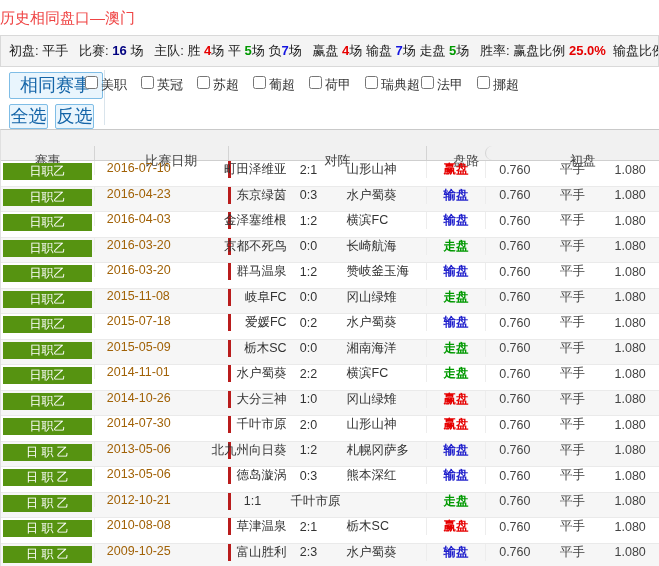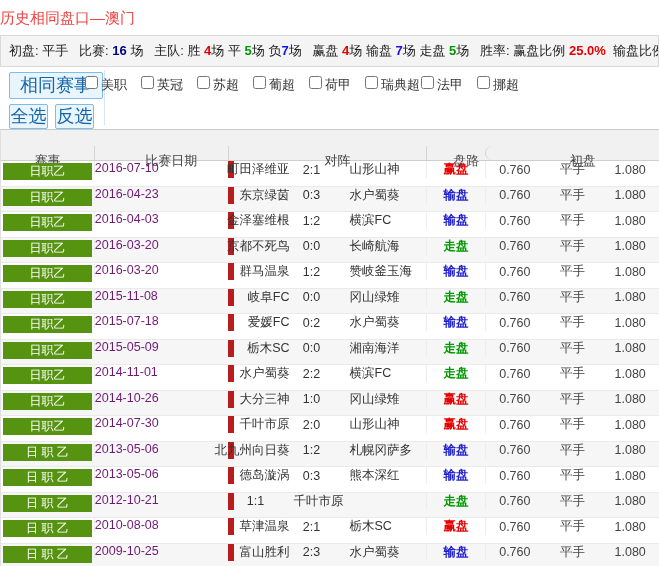--- a/index.html
+++ b/index.html
@@ -45,22 +45,22 @@
 
   .row { display:flex; height:25.5px; align-items:flex-start;
     border-bottom:1px solid #eaeaea; font-size:12.5px; background:#fff; }
   .row.alt { background:#f6f6f6; }
   .row > div { display:flex; align-items:center; }
 
   .cell-league { width:93px; padding:2px 2px; }
   .badge { width:100%; height:100%; background:var(--badge); color:#fff;
     display:flex; align-items:center; justify-content:center; font-size:12px;
     white-space:pre; }
-  .cell-date { width:134px; color:#701a75; border-left:1px solid #ededed; }
-  .cell-match { width:199px; white-space:nowrap; border-left:6px solid #b91c1c; }
+  .cell-date { width:134px; padding-left:12px; color:#a16207; border-left:1px solid #ededed; }
+  .cell-match { width:199px; white-space:nowrap; border-left:3px solid #b91c1c; }
   .home  { width:115px; margin-left:-59px; justify-content:flex-end; display:flex; }
   .score { width:44px; justify-content:center; display:flex; color:#333; }
   .away  { flex:1; justify-content:flex-start; display:flex;margin-left:16px; }
   .cell-result { width:59px; justify-content:center; font-weight:bold; border-left:1px solid #ededed; }
   .res-win  { color:var(--win); }
   .res-lose { color:var(--lose); }
   .res-push { color:var(--push); }
   .cell-odds { width:174px; border-left:1px solid #ededed; color:#444; padding:0; }
   .odds-sub { width:58px; justify-content:center; display:flex; }
 </style>

